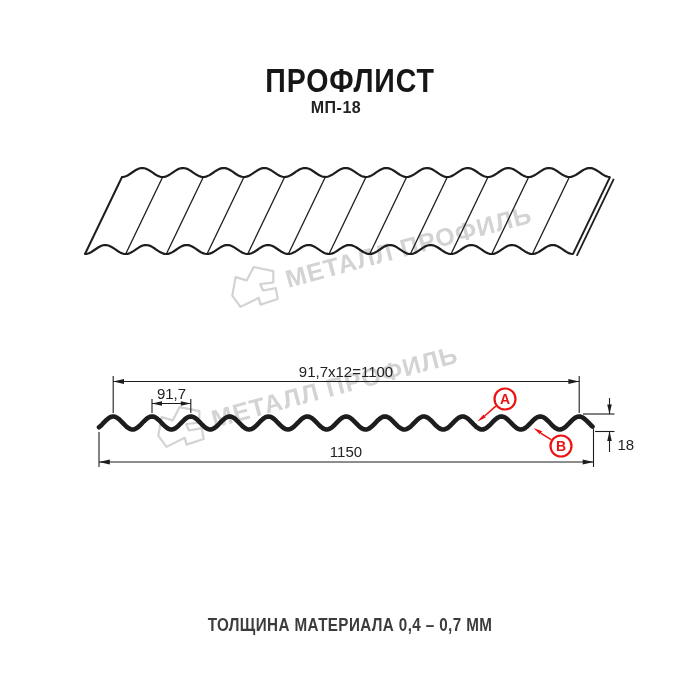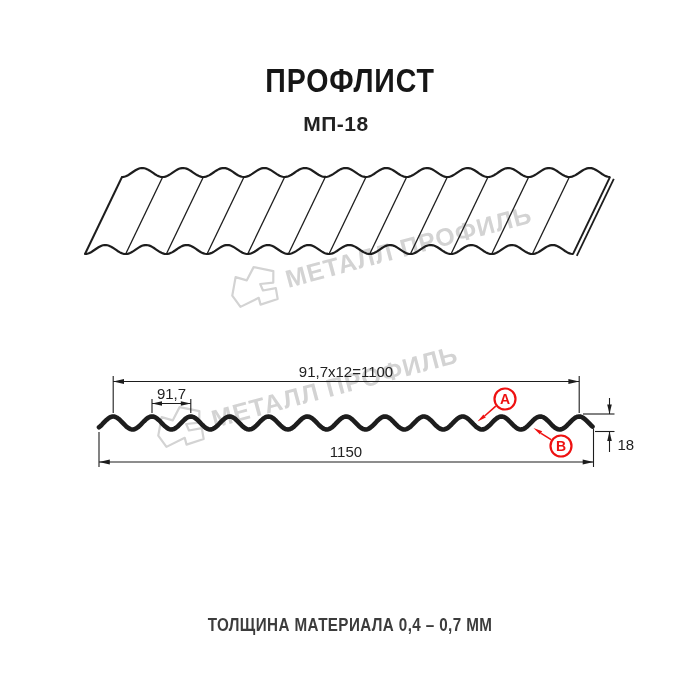--- a/index.html
+++ b/index.html
@@ -11,22 +11,22 @@
   .page{
     position:relative;width:700px;height:700px;background:#fff;overflow:hidden;
     font-family:"Liberation Sans",sans-serif;color:#1d1d1d;
   }
   .title{
     position:absolute;top:62px;left:0;width:700px;margin:0;
     text-align:center;font-size:34px;line-height:36px;font-weight:bold;
     letter-spacing:1px;color:#161616;transform:scaleX(.84);
   }
   .subtitle{
-    position:absolute;top:115px;left:0;width:672px;
-    text-align:center;font-size:21px;line-height:18px;font-weight:bold;
+    position:absolute;top:99px;left:0;width:672px;
+    text-align:center;font-size:16px;line-height:18px;font-weight:bold;
     letter-spacing:.5px;color:#222;
   }
   .footer{
     position:absolute;top:613px;left:0;width:700px;
     text-align:center;font-size:19px;line-height:24px;font-weight:bold;
     letter-spacing:.5px;color:#3c3c3c;transform:scaleX(.8);
   }
   .watermark{
     position:absolute;display:flex;align-items:center;gap:7px;height:48px;
     transform:rotate(-15deg);pointer-events:none;

